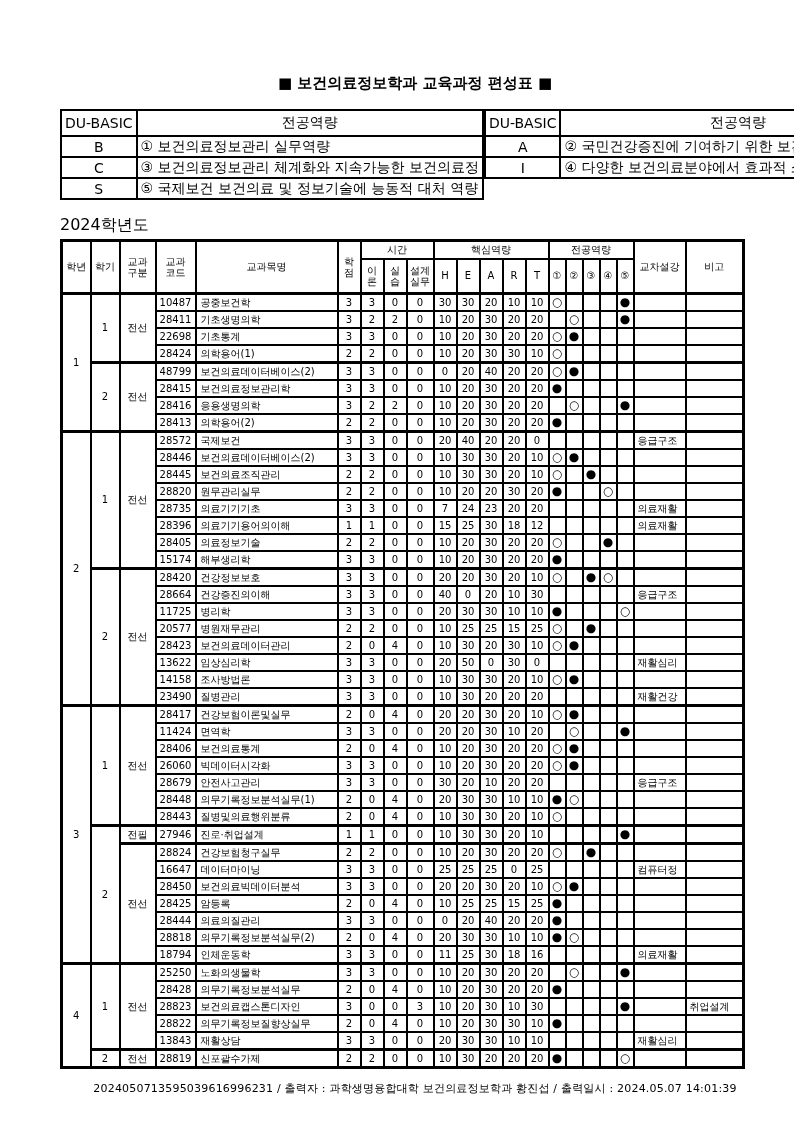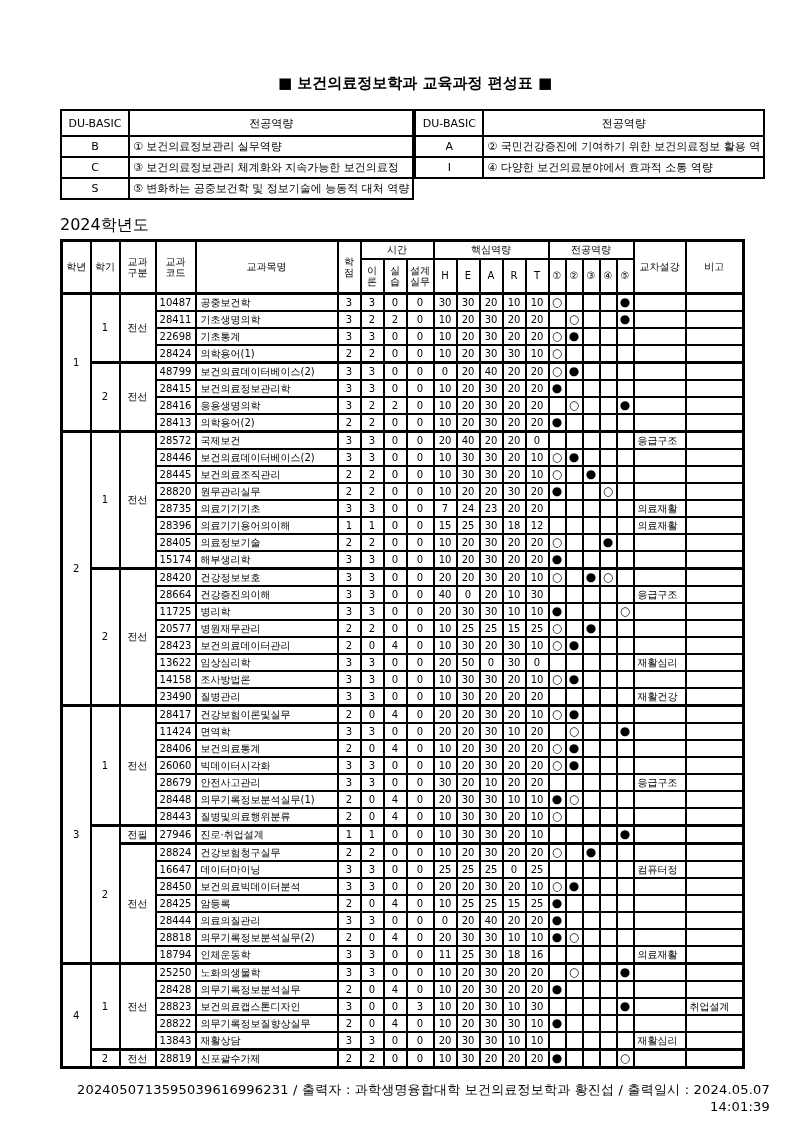--- a/index.html
+++ b/index.html
@@ -4,21 +4,21 @@
 <style>
   html,body{margin:0;padding:0;background:#888;}
   body{font-family:"DejaVu Sans","Liberation Sans",sans-serif;color:#000;}
   .page{position:relative;width:794px;height:1123px;background:#fff;margin:0 auto;
         box-sizing:border-box;padding:74px 24px 0 60px;overflow:hidden;}
   .title{text-align:center;font-weight:bold;font-size:15px;margin:0 0 16px 0;white-space:nowrap;}
 
   
   .comp-wrap{display:flex;align-items:flex-start;}
   table{border-collapse:collapse;table-layout:fixed;}
-  .comp{font-size:11px;}
+  .comp{font-size:14px;}
   .comp th,.comp td{border:2px solid #000;height:19px;padding:0 3px;overflow:hidden;white-space:nowrap;}
   .comp th{height:24px;font-weight:normal;}
   .comp .kcode{text-align:center;}
   .comp .kdesc{text-align:left;}
 
   .year-label{font-size:16px;margin:15px 0 3px 0;}
 
   
   .main{font-size:10px;border:3px solid #000;}
   .main th,.main td{border:2px solid #000;padding:0 2px;text-align:center;overflow:hidden;
@@ -26,21 +26,21 @@
   .main thead th{font-weight:normal;}
   .main thead tr.h1 th{height:16px;}
   .main thead tr.h2 th{height:32px;}
   .main thead{border-bottom:3px solid #000;}
   .main td.name{text-align:left;padding-left:4px;white-space:nowrap;}
   .main td.xcell,.main td.ncell{text-align:left;padding-left:3px;white-space:nowrap;}
   .main td.mark{font-size:12px;padding:0;}
   .main tr.gs td{border-top:3px solid #000;}
 
   .footnote{font-size:11px;margin:12px 0 0 14px;}
-  .print-footer{font-size:13px;text-align:right;margin-top:12px;letter-spacing:0.2px;}
+  .print-footer{font-size:11px;text-align:center;margin-top:12px;letter-spacing:0.2px;}
 </style>
 </head>
 <body>
 
 <div class="page">
 
   <div class="title">■ 보건의료정보학과 교육과정 편성표 ■</div>
 
   <div class="comp-wrap">
     <table class="comp">
@@ -56,21 +56,21 @@
       <tr>
         <td class="kcode">B</td>
         <td class="kdesc">① 보건의료정보관리 실무역량</td>
       </tr>
       <tr>
         <td class="kcode">C</td>
         <td class="kdesc">③ 보건의료정보관리 체계화와 지속가능한 보건의료정</td>
       </tr>
       <tr>
         <td class="kcode">S</td>
-        <td class="kdesc">⑤ 변화하는 공중보건학 및 정보기술에 능동적 대처 역량</td>
+        <td class="kdesc">⑤ 국제보건 보건의료 및 정보기술에 능동적 대처 역량</td>
       </tr>
     </tbody>
       </table>
     <table class="comp">
       <colgroup>
           <col style="width:68px">
           <col style="width:278px">
         </colgroup>
       <tbody>
           <tr>

